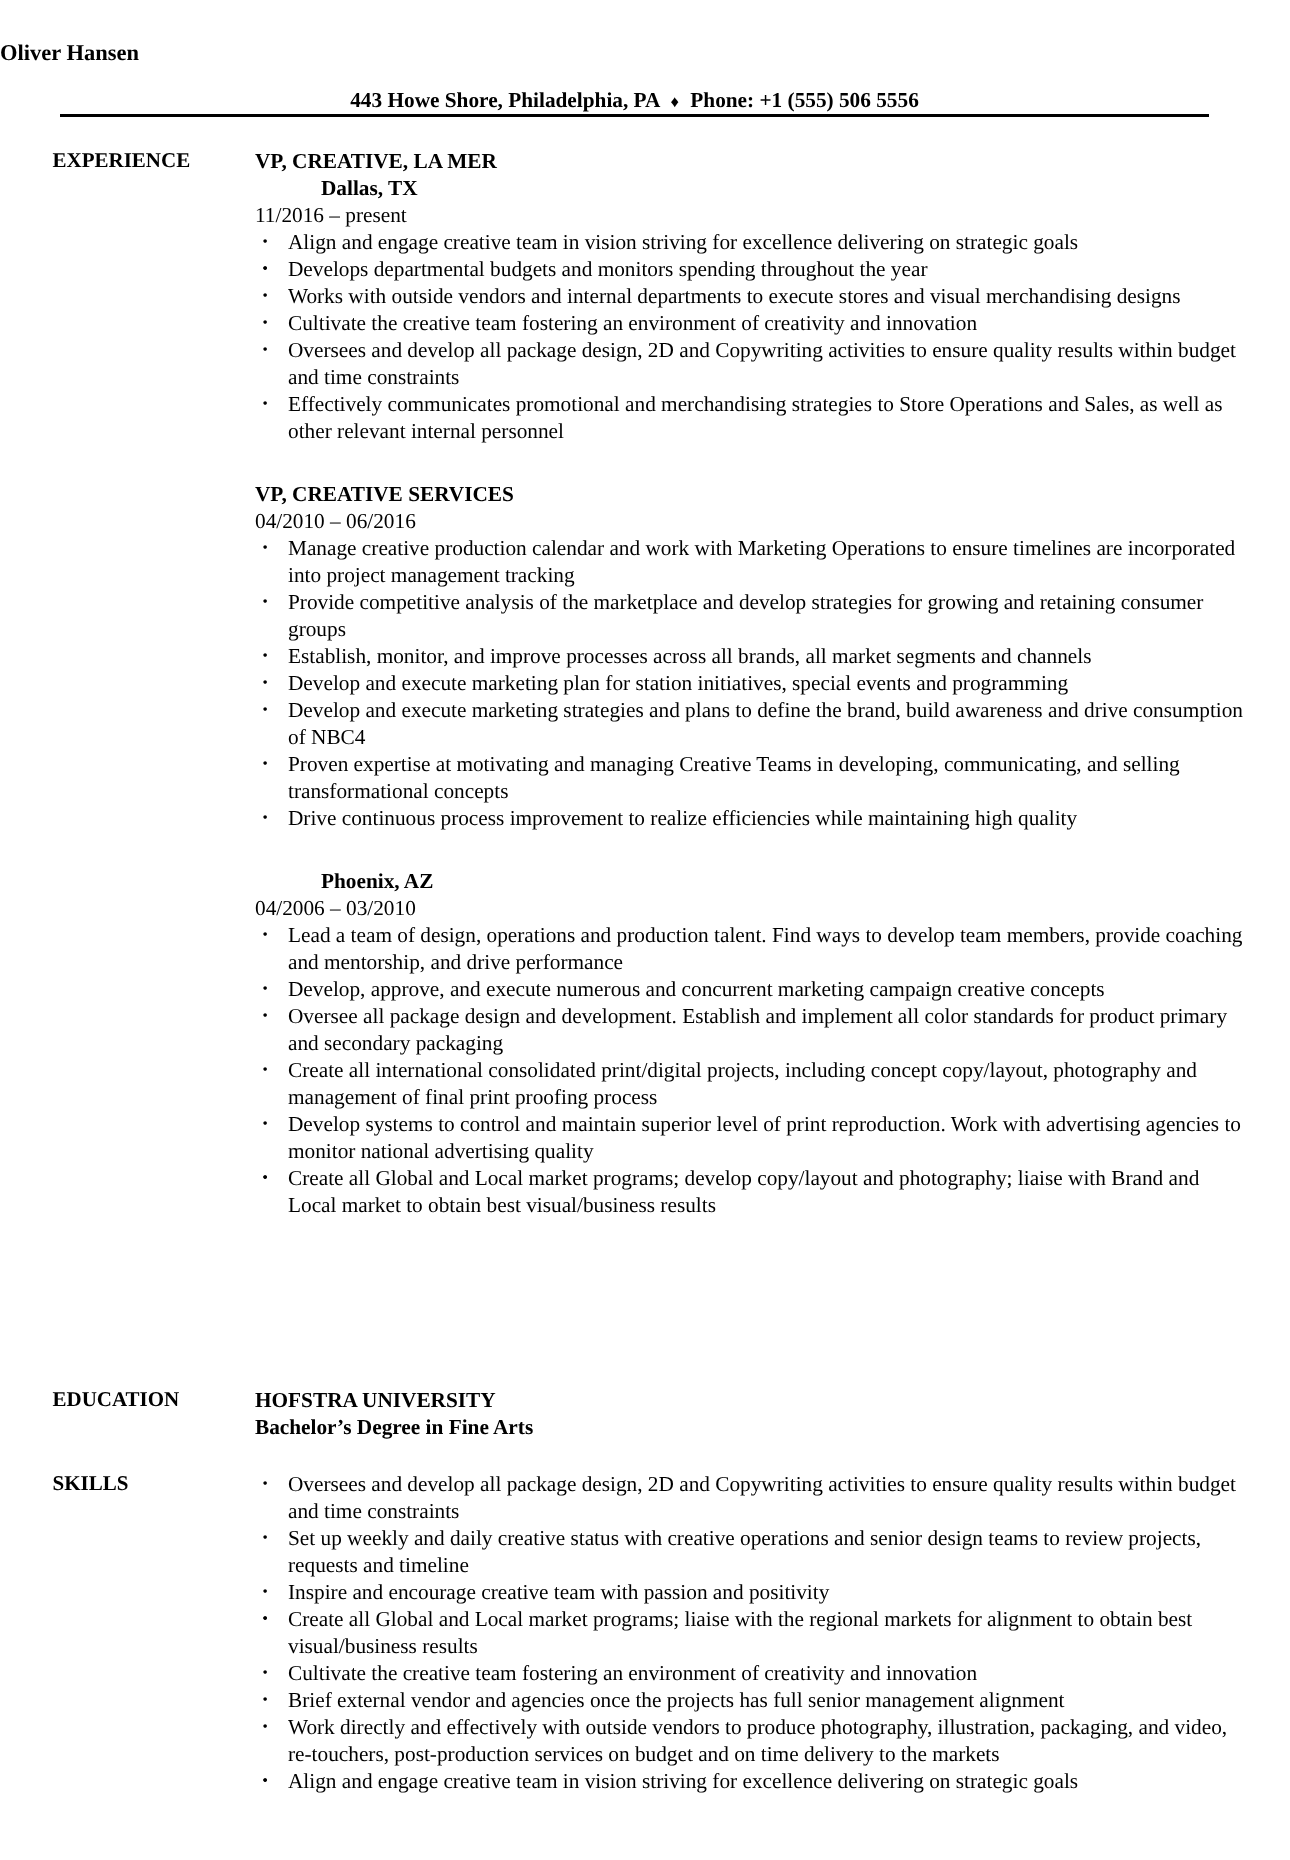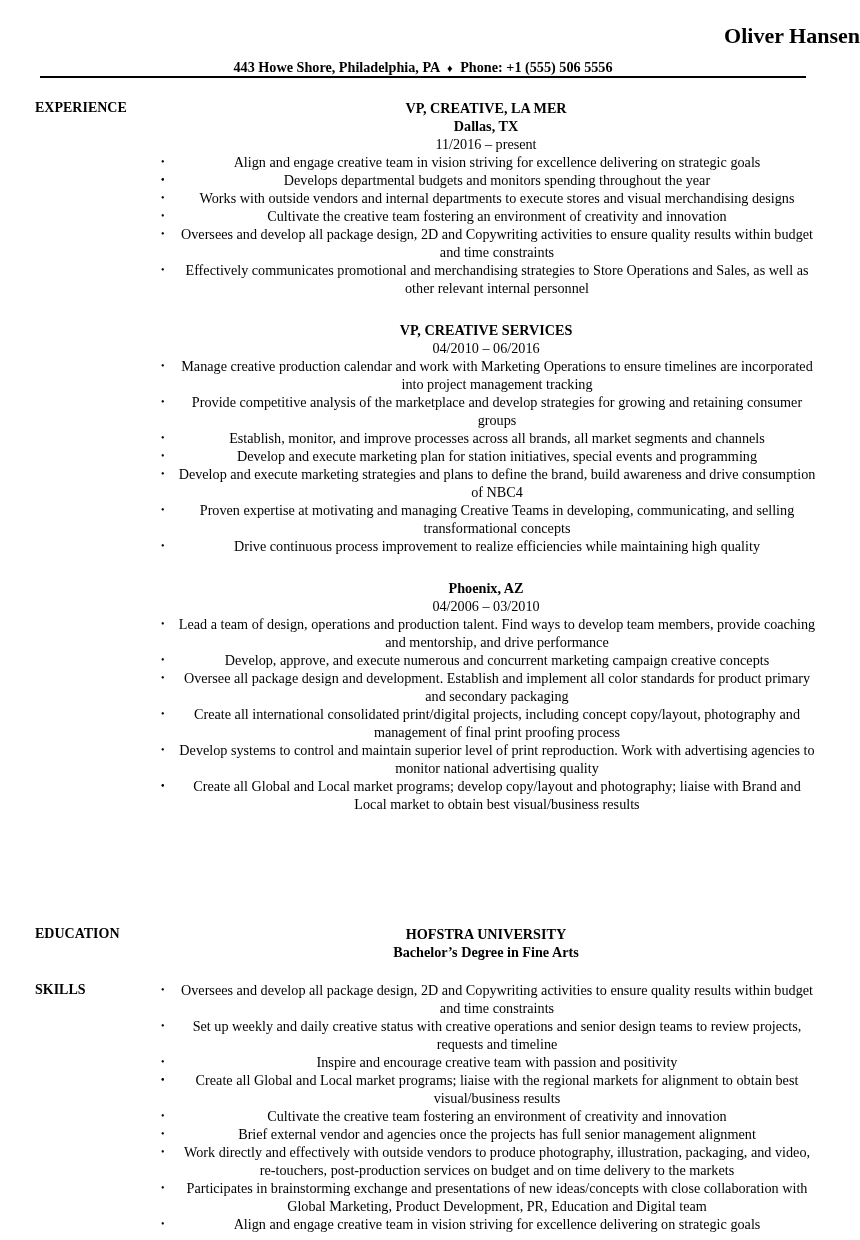--- a/index.html
+++ b/index.html
@@ -2,39 +2,39 @@
 <html><head>
   <meta charset="utf-8">
   <style>
     html, body { margin: 0; padding: 0; background: #ffffff; }
     body {
       width: 860px; height: 1240px; overflow: hidden; position: relative;
       font-family: "Liberation Serif", "DejaVu Serif", serif;
       color: #000000; font-size: 14.2px;
     }
     .name {
-      position: absolute; top: 25px; left: 0; width: 860px; text-align: right;
-      font-weight: bold; font-size: 22px; line-height: 22px;
+      position: absolute; top: 25px; left: 0; width: 860px; text-align: left;
+      font-weight: bold; font-size: 15px; line-height: 22px;
     }
     .contact {
       position: absolute; top: 58px; left: 0; width: 846px; text-align: center;
       font-weight: bold; font-size: 14.2px; line-height: 18px;
     }
     .contact .sep { margin: 0 4px; font-size: 11px; }
     .rule {
       position: absolute; top: 76px; left: 40px; width: 766px; height: 2px; background: #000;
     }
     .section { position: absolute; left: 0; width: 860px; }
     .section-label {
       position: absolute; left: 35px; top: 0; font-weight: bold; font-size: 14px; line-height: 18px;
     }
-    .section-body { position: absolute; left: 156px; top: 0; width: 660px; text-align: center; }
+    .section-body { position: absolute; left: 170px; top: 0; width: 660px; }
     .job { margin-bottom: 24px; }
     .job-title { font-weight: bold; font-size: 14.2px; line-height: 18px; }
-    .job-loc { font-weight: bold; line-height: 18px; }
+    .job-loc { font-weight: bold; line-height: 18px; margin-left: 44px; }
     .job-dates { line-height: 18px; }
     ul.bullets { list-style: none; margin: 0; padding: 0; }
     ul.bullets li {
       position: relative; padding-left: 22px; line-height: 18px;
     }
     ul.bullets li .dot {
       position: absolute; left: 5px; top: 0; font-size: 10px; line-height: 18px;
     }
     .edu-school { font-weight: bold; line-height: 18px; }
     .edu-degree { font-weight: bold; line-height: 18px; }
@@ -109,17 +109,17 @@
   <div class="section-body">
     <ul class="bullets">
         <li><span class="dot">•</span><span>Oversees and develop all package design, 2D and Copywriting activities to ensure quality results within budget and time constraints</span></li>
         <li><span class="dot">•</span><span>Set up weekly and daily creative status with creative operations and senior design teams to review projects, requests and timeline</span></li>
         <li><span class="dot">•</span><span>Inspire and encourage creative team with passion and positivity</span></li>
         <li><span class="dot">•</span></li>
         <li><span class="dot">•</span><span>Create all Global and Local market programs; liaise with the regional markets for alignment to obtain best visual/business results</span></li>
         <li><span class="dot">•</span><span>Cultivate the creative team fostering an environment of creativity and innovation</span></li>
         <li><span class="dot">•</span><span>Brief external vendor and agencies once the projects has full senior management alignment</span></li>
         <li><span class="dot">•</span><span>Work directly and effectively with outside vendors to produce photography, illustration, packaging, and video, re-touchers, post-production services on budget and on time delivery to the markets</span></li>
-        <li><span class="dot">•</span><span>Participates in brainstorming exchange and presentations of new ideas/concepts with close collaboration with Global Marketing, Product Development, PR, Education and Digital team</span></li>
+        <li><span class="dot">•</span></li>
         <li><span class="dot">•</span><span>Align and engage creative team in vision striving for excellence delivering on strategic goals</span></li>
       </ul>
   </div>
 </div>
 
 </body></html>

